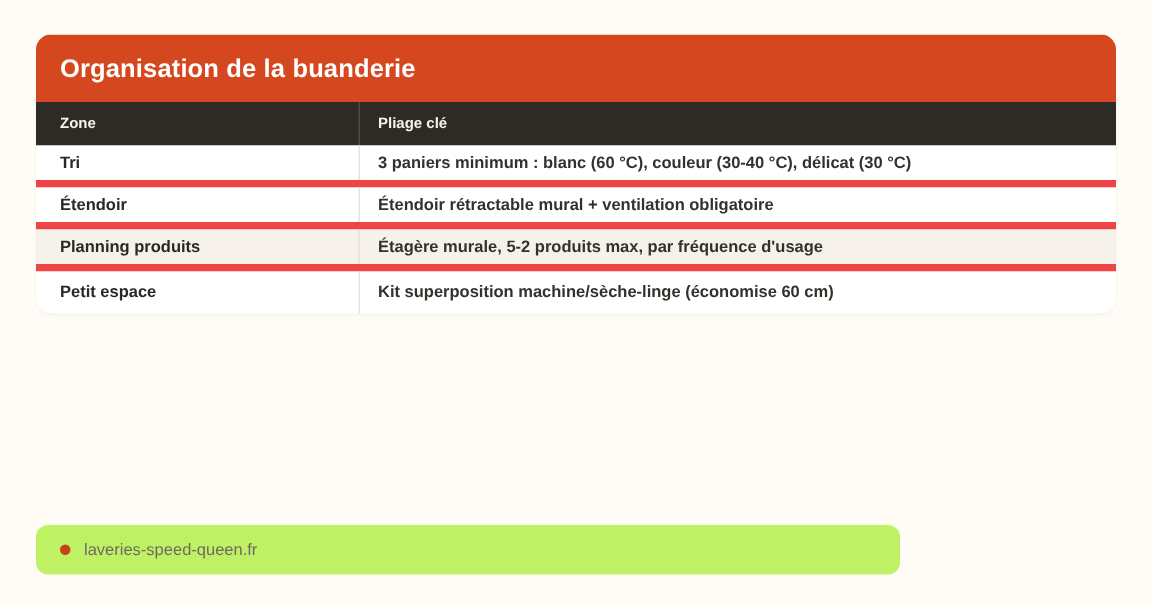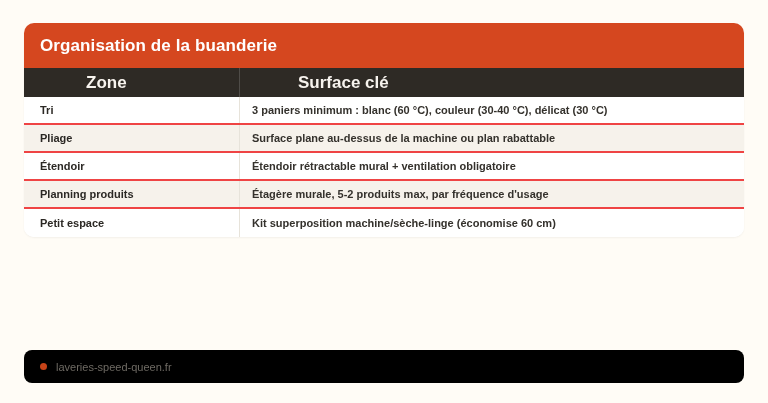--- a/index.html
+++ b/index.html
@@ -37,25 +37,24 @@
     display: grid;
     grid-template-columns: 216px 1fr;
   }
   .tbl-head {
     background: #2E2A25;
     height: 29px;
   }
   .tbl-head .cell {
     color: #F7F3EE;
     font-weight: bold;
-    font-size: 17px;
-    margin-left: 46px;
+    font-size: 10px;
   }
   .tbl-head .cell-zone { border-right: 1px solid rgba(255,255,255,0.16); }
-  .tbl-body-row { height: 28px; border-bottom: 2px solid #ef4444; }
+  .tbl-body-row { height: 28px; border-bottom: 5px solid #ef4444; }
   .tbl-body-row:last-child { border-bottom: none; }
   .tbl-body-row.odd  { background: #FFFFFF; }
   .tbl-body-row.even { background: #F6F2EB; }
   .cell {
     display: flex;
     align-items: center;
     font-size: 11px;
     padding: 0 14px 0 16px;
     white-space: nowrap;
     overflow: hidden;
@@ -66,22 +65,22 @@
     border-right: 1px solid #E7E3DA;
   }
   .cell-conseil {
     color: #34312C;
     padding-left: 12px;
     font-weight: bold;
   }
   .footer-bar {
     position: absolute;
     left: 24px; top: 350px;
-    width: 720px; height: 33px;
-    background: #000000;
+    width: 576px; height: 33px;
+    background: #bef264;
     border-radius: 8px;
     display: flex;
     align-items: center;
     padding: 0 16px;
   }
   .footer-dot {
     width: 7px; height: 7px;
     border-radius: 50%;
     background: #C64318;
     flex: 0 0 auto;
@@ -98,32 +97,28 @@
 <div class="card">
 
   <div class="card-titlebar">
     <span class="card-title">Organisation de la buanderie</span>
   </div>
 
   <div class="tbl">
 
     <div class="tbl-row tbl-head">
       <div class="cell cell-zone">Zone</div>
-      <div class="cell cell-conseil">Surface clé</div>
+      <div class="cell cell-conseil">Pliage clé</div>
     </div>
 
     <div class="tbl-row tbl-body-row odd">
       <div class="cell cell-zone">Tri</div>
       <div class="cell cell-conseil">3 paniers minimum : blanc (60 °C), couleur (30-40 °C), délicat (30 °C)</div>
     </div>
 
-    <div class="tbl-row tbl-body-row even">
-      <div class="cell cell-zone">Pliage</div>
-      <div class="cell cell-conseil">Surface plane au-dessus de la machine ou plan rabattable</div>
-    </div>
 
     <div class="tbl-row tbl-body-row odd">
       <div class="cell cell-zone">Étendoir</div>
       <div class="cell cell-conseil">Étendoir rétractable mural + ventilation obligatoire</div>
     </div>
 
     <div class="tbl-row tbl-body-row even">
       <div class="cell cell-zone">Planning produits</div>
       <div class="cell cell-conseil">Étagère murale, 5-2 produits max, par fréquence d'usage</div>
     </div>

